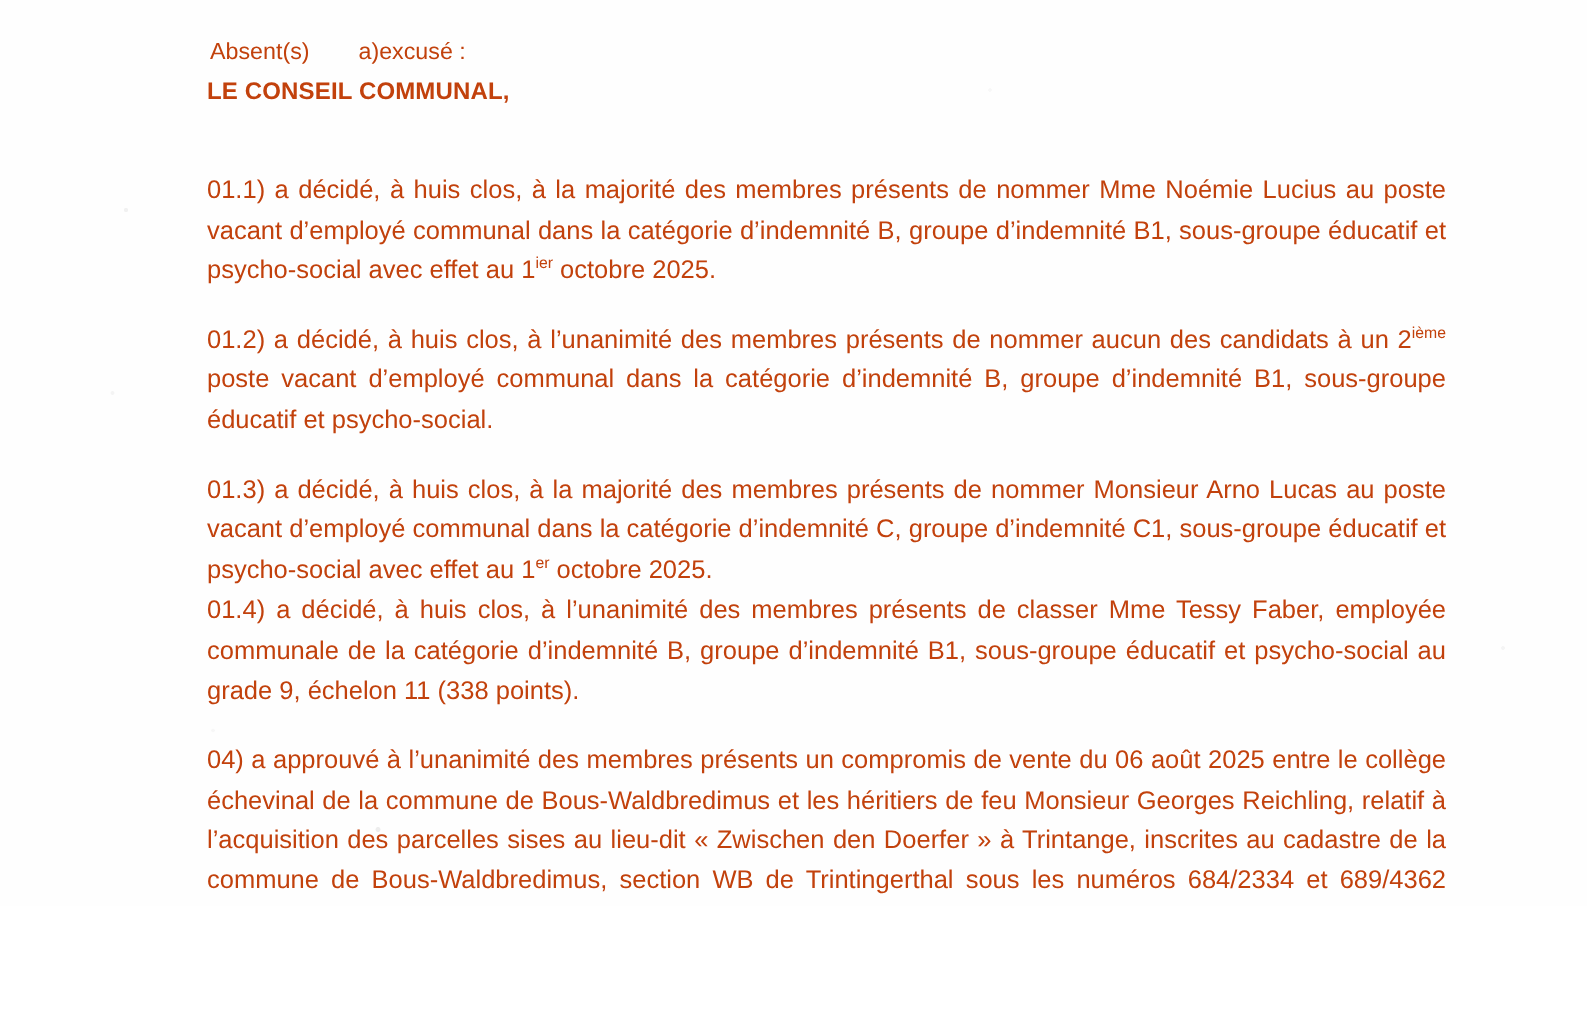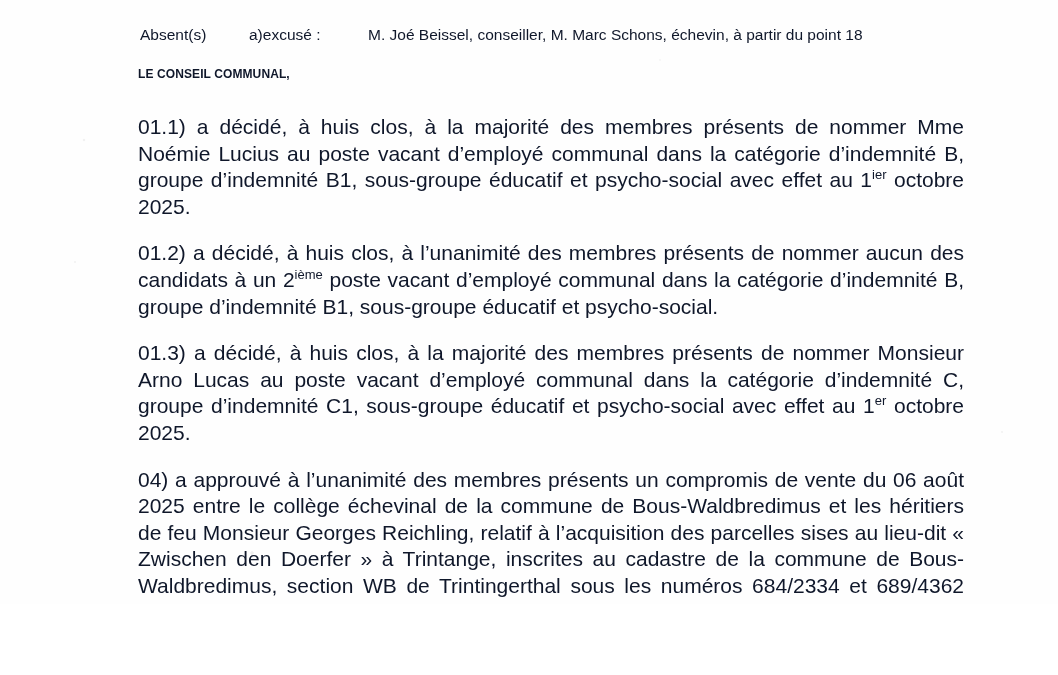--- a/index.html
+++ b/index.html
@@ -11,21 +11,21 @@
   body {
     font-family: "Liberation Sans", sans-serif;
   }
 
   .page {
     position: relative;
     width: 1058px;
     height: 604px;
     background: #fefefe;
     overflow: hidden;
-    color: #0f172a;
+    color: #c2410c;
   }
 
   
   .grain {
     position: absolute;
     inset: 0;
     pointer-events: none;
     opacity: 0.5;
     background:
       radial-gradient(circle at 84px 140px, rgba(120,120,120,.20) 0 1.2px, transparent 1.6px),
@@ -49,45 +49,45 @@
     position: absolute;
     top: 22px;
     left: 0;
     width: 826px;
     height: 26px;
     font-size: 15.5px;
     line-height: 26px;
     white-space: nowrap;
   }
   .absence-label      { position: absolute; left: 2px;   top: 0; }
-  .absence-sublabel   { position: absolute; left: 111px; top: 0; }
+  .absence-sublabel   { position: absolute; left: 101px; top: 0; }
   .absence-value      { position: absolute; left: 230px; top: 0; }
 
   
   .doc-heading {
     position: absolute;
-    top: 62px;
+    top: 50px;
     left: 0;
-    font-size: 12px;
+    font-size: 16px;
     font-weight: bold;
     letter-spacing: .1px;
     line-height: 24px;
   }
 
   
   .body-block {
     position: absolute;
     top: 114px;
     left: 0;
     width: 826px;
   }
 
   p.para {
     margin: 0;
-    font-size: 21px;
+    font-size: 17px;
     line-height: 26.6px;
     text-align: justify;
     text-justify: inter-word;
     hyphens: none;
     -webkit-hyphens: none;
   }
   
 
   p.gap-lg { margin-top: 20px; }
   p.gap-sm { margin-top: 1px; }
@@ -104,33 +104,33 @@
 
 <div class="page">
 
   <div class="grain"></div>
 
   <div class="content">
 
     <div class="absence-row">
       <span class="absence-label">Absent(s)</span>
       <span class="absence-sublabel">a)excusé :</span>
-      <span class="absence-value">M. Joé Beissel, conseiller, M. Marc Schons, échevin, à partir du point 18</span>
     </div>
 
     <div class="doc-heading">LE CONSEIL COMMUNAL,</div>
 
     <div class="body-block">
 
       <p class="para gap-none"><span>01.1) a décidé, à huis clos, à la majorité des membres présents de nommer Mme Noémie Lucius au poste vacant d’employé communal dans la catégorie d’indemnité B, groupe d’indemnité B1, sous-groupe éducatif et psycho-social avec effet au 1</span><sup>ier</sup><span> octobre 2025.</span></p>
 
       <p class="para gap-lg"><span>01.2) a décidé, à huis clos, à l’unanimité des membres présents de nommer aucun des candidats à un 2</span><sup>ième</sup><span> poste vacant d’employé communal dans la catégorie d’indemnité B, groupe d’indemnité B1, sous-groupe éducatif et psycho-social.</span></p>
 
       <p class="para gap-lg"><span>01.3) a décidé, à huis clos, à la majorité des membres présents de nommer Monsieur Arno Lucas au poste vacant d’employé communal dans la catégorie d’indemnité C, groupe d’indemnité C1, sous-groupe éducatif et psycho-social avec effet au 1</span><sup>er</sup><span> octobre 2025.</span></p>
 
+      <p class="para gap-sm">01.4) a décidé, à huis clos, à l’unanimité des membres présents de classer Mme Tessy Faber, employée communale de la catégorie d’indemnité B, groupe d’indemnité B1, sous-groupe éducatif et psycho-social au grade 9, échelon 11 (338 points).</p>
 
 
 
       <p class="para gap-lg">04) a approuvé à l’unanimité des membres présents un compromis de vente du 06 août 2025 entre le collège échevinal de la commune de Bous-Waldbredimus et les héritiers de feu Monsieur Georges Reichling, relatif à l’acquisition des parcelles sises au lieu-dit « Zwischen den Doerfer » à Trintange, inscrites au cadastre de la commune de Bous-Waldbredimus, section WB de Trintingerthal sous les numéros 684/2334 et 689/4362 d’une contenance totale de 29,30 ares, au prix total de 1.025.500,00.-€.</p>
 
     </div>
 
   </div>
 </div>
 

